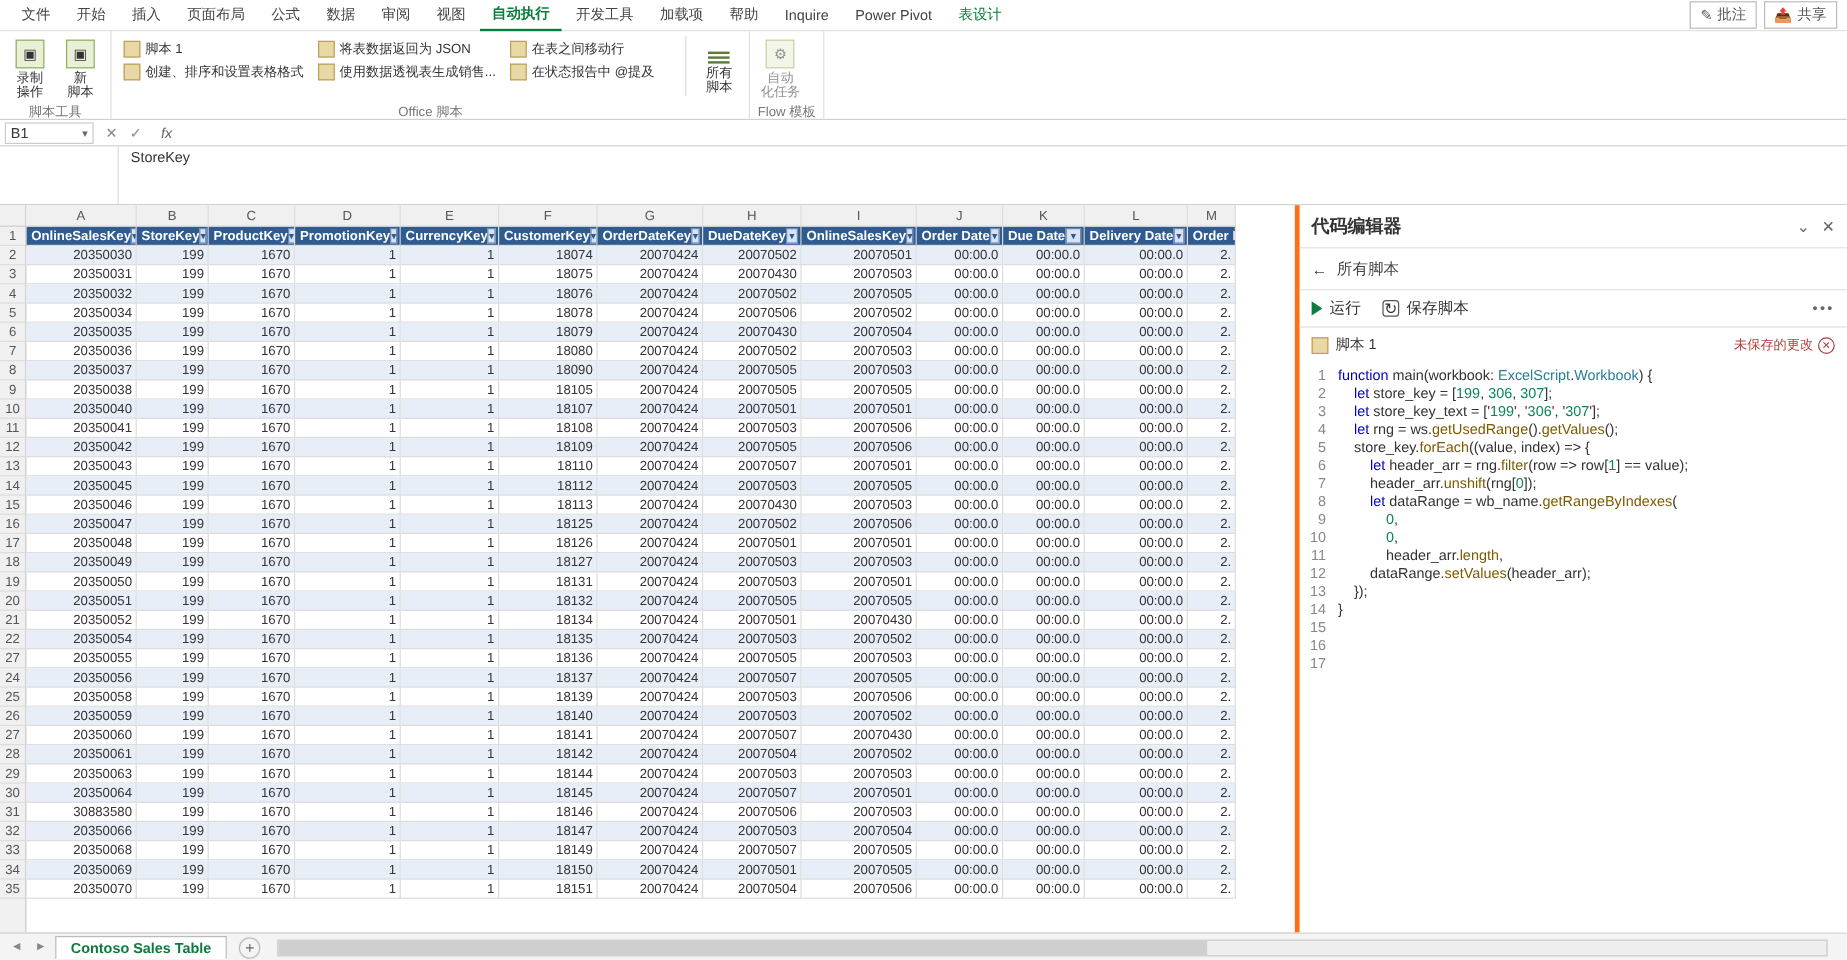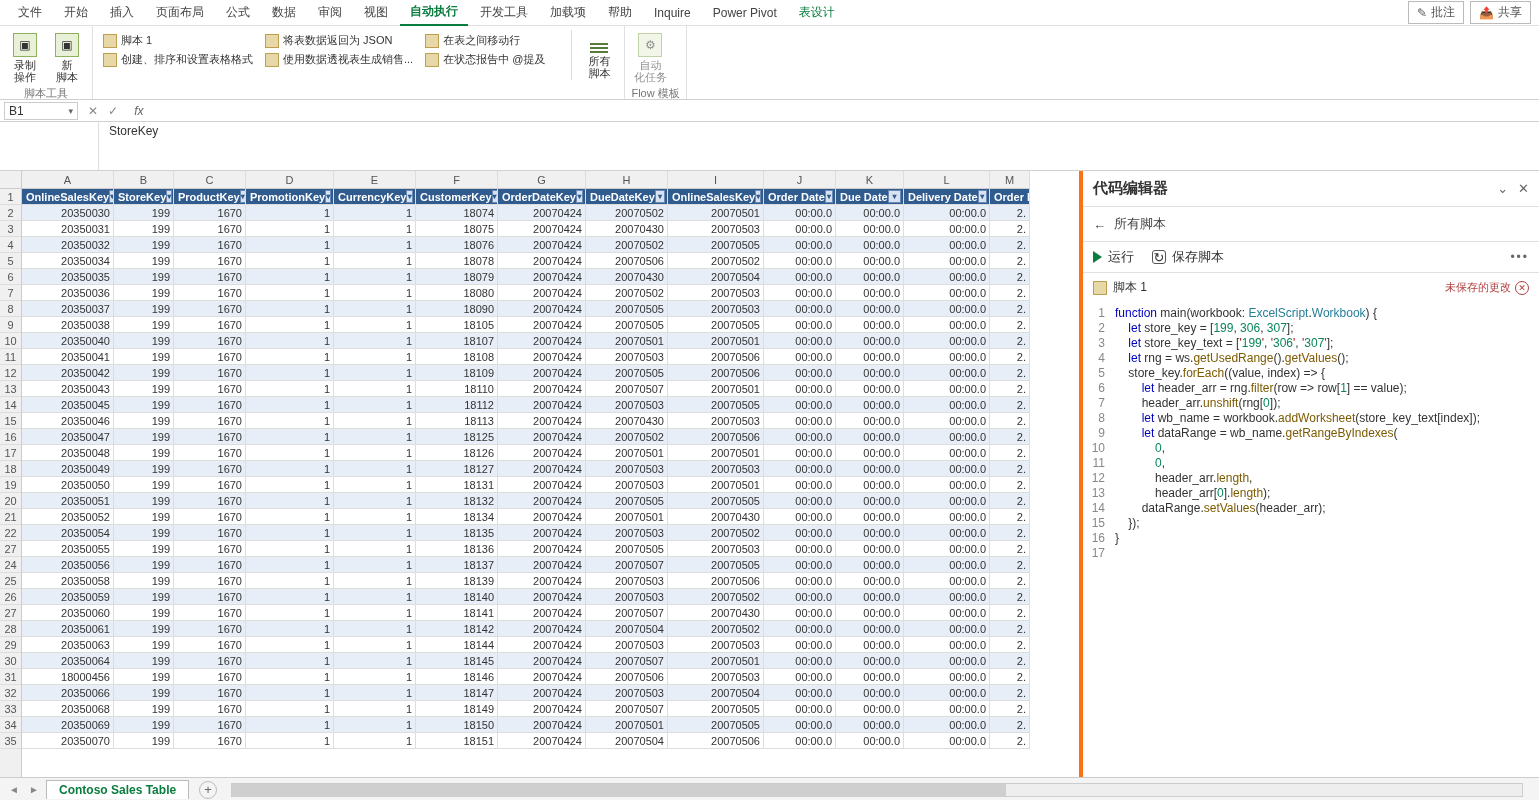--- a/index.html
+++ b/index.html
@@ -153,20 +153,21 @@
         <div style="border-left:1px solid #ddd;height:50px;margin:0 4px"></div>
         <div class="big-btn">
           <div style="display:flex;flex-direction:column;gap:2px;padding-top:6px">
             <div style="width:18px;height:2px;background:#5a7a3a"></div>
             <div style="width:18px;height:2px;background:#5a7a3a"></div>
             <div style="width:18px;height:2px;background:#5a7a3a"></div>
           </div>
           <div class="lbl">所有<br>脚本</div>
         </div>
       </div>
+    <div class="ribbon-group-label">Office 脚本</div>
   </div>
   <div class="ribbon-group">
     <div class="ribbon-group-body">
       <div class="big-btn" style="opacity:.55">
         <div class="ico">⚙</div>
         <div class="lbl"><span>自动</span><br><span>化任务</span></div>
       </div>
     </div>
     <div class="ribbon-group-label">Flow 模板</div>
   </div>
@@ -731,21 +732,21 @@
             <div class="cell banded" style="width:82px">18145</div>
             <div class="cell banded" style="width:88px">20070424</div>
             <div class="cell banded" style="width:82px">20070507</div>
             <div class="cell banded" style="width:96px">20070501</div>
             <div class="cell banded" style="width:72px">00:00.0</div>
             <div class="cell banded" style="width:68px">00:00.0</div>
             <div class="cell banded" style="width:86px">00:00.0</div>
             <div class="cell banded" style="width:40px">2.</div>
           </div>
           <div class="data-row">
-            <div class="cell" style="width:92px">18000456</div>
+            <div class="cell" style="width:92px">30883580</div>
             <div class="cell" style="width:60px">199</div>
             <div class="cell" style="width:72px">1670</div>
             <div class="cell" style="width:88px">1</div>
             <div class="cell" style="width:82px">1</div>
             <div class="cell" style="width:82px">18146</div>
             <div class="cell" style="width:88px">20070424</div>
             <div class="cell" style="width:82px">20070506</div>
             <div class="cell" style="width:96px">20070503</div>
             <div class="cell" style="width:72px">00:00.0</div>
             <div class="cell" style="width:68px">00:00.0</div>
@@ -868,26 +869,24 @@
           <div>17</div>
         </div>
       <div class="code-lines" id="codelines">
           <div><span class="kw">function</span> main(workbook: <span class="ty">ExcelScript</span>.<span class="ty">Workbook</span>) {</div>
           <div>    <span class="kw">let</span> store_key = [<span class="num">199</span>, <span class="num">306</span>, <span class="num">307</span>];</div>
           <div>    <span class="kw">let</span> store_key_text = [<span class="str">'<span class="num">199</span>'</span>, <span class="str">'<span class="num">306</span>'</span>, <span class="str">'<span class="num">307</span>'</span>];</div>
           <div>    <span class="kw">let</span> rng = ws.<span class="fn">getUsedRange</span>().<span class="fn">getValues</span>();</div>
           <div>    store_key.<span class="fn">forEach</span>((value, index) =&gt; {</div>
           <div>        <span class="kw">let</span> header_arr = rng.<span class="fn">filter</span>(row =&gt; row[<span class="num">1</span>] == value);</div>
           <div>        header_arr.<span class="fn">unshift</span>(rng[<span class="num">0</span>]);</div>
-          <div>        <span class="kw">let</span> wb_name = workbook.<span class="fn">addWorksheet</span>(store_key_text[index]);</div>
           <div>        <span class="kw">let</span> dataRange = wb_name.<span class="fn">getRangeByIndexes</span>(</div>
           <div>            <span class="num">0</span>,</div>
           <div>            <span class="num">0</span>,</div>
           <div>            header_arr.<span class="fn">length</span>,</div>
-          <div>            header_arr[<span class="num">0</span>].<span class="fn">length</span>);</div>
           <div>        dataRange.<span class="fn">setValues</span>(header_arr);</div>
           <div>    });</div>
           <div>}</div>
         </div>
     </div>
   </div>
 </div>
 
 <div class="bottom-tabs">
   <span class="nav-arrow">◄</span>

